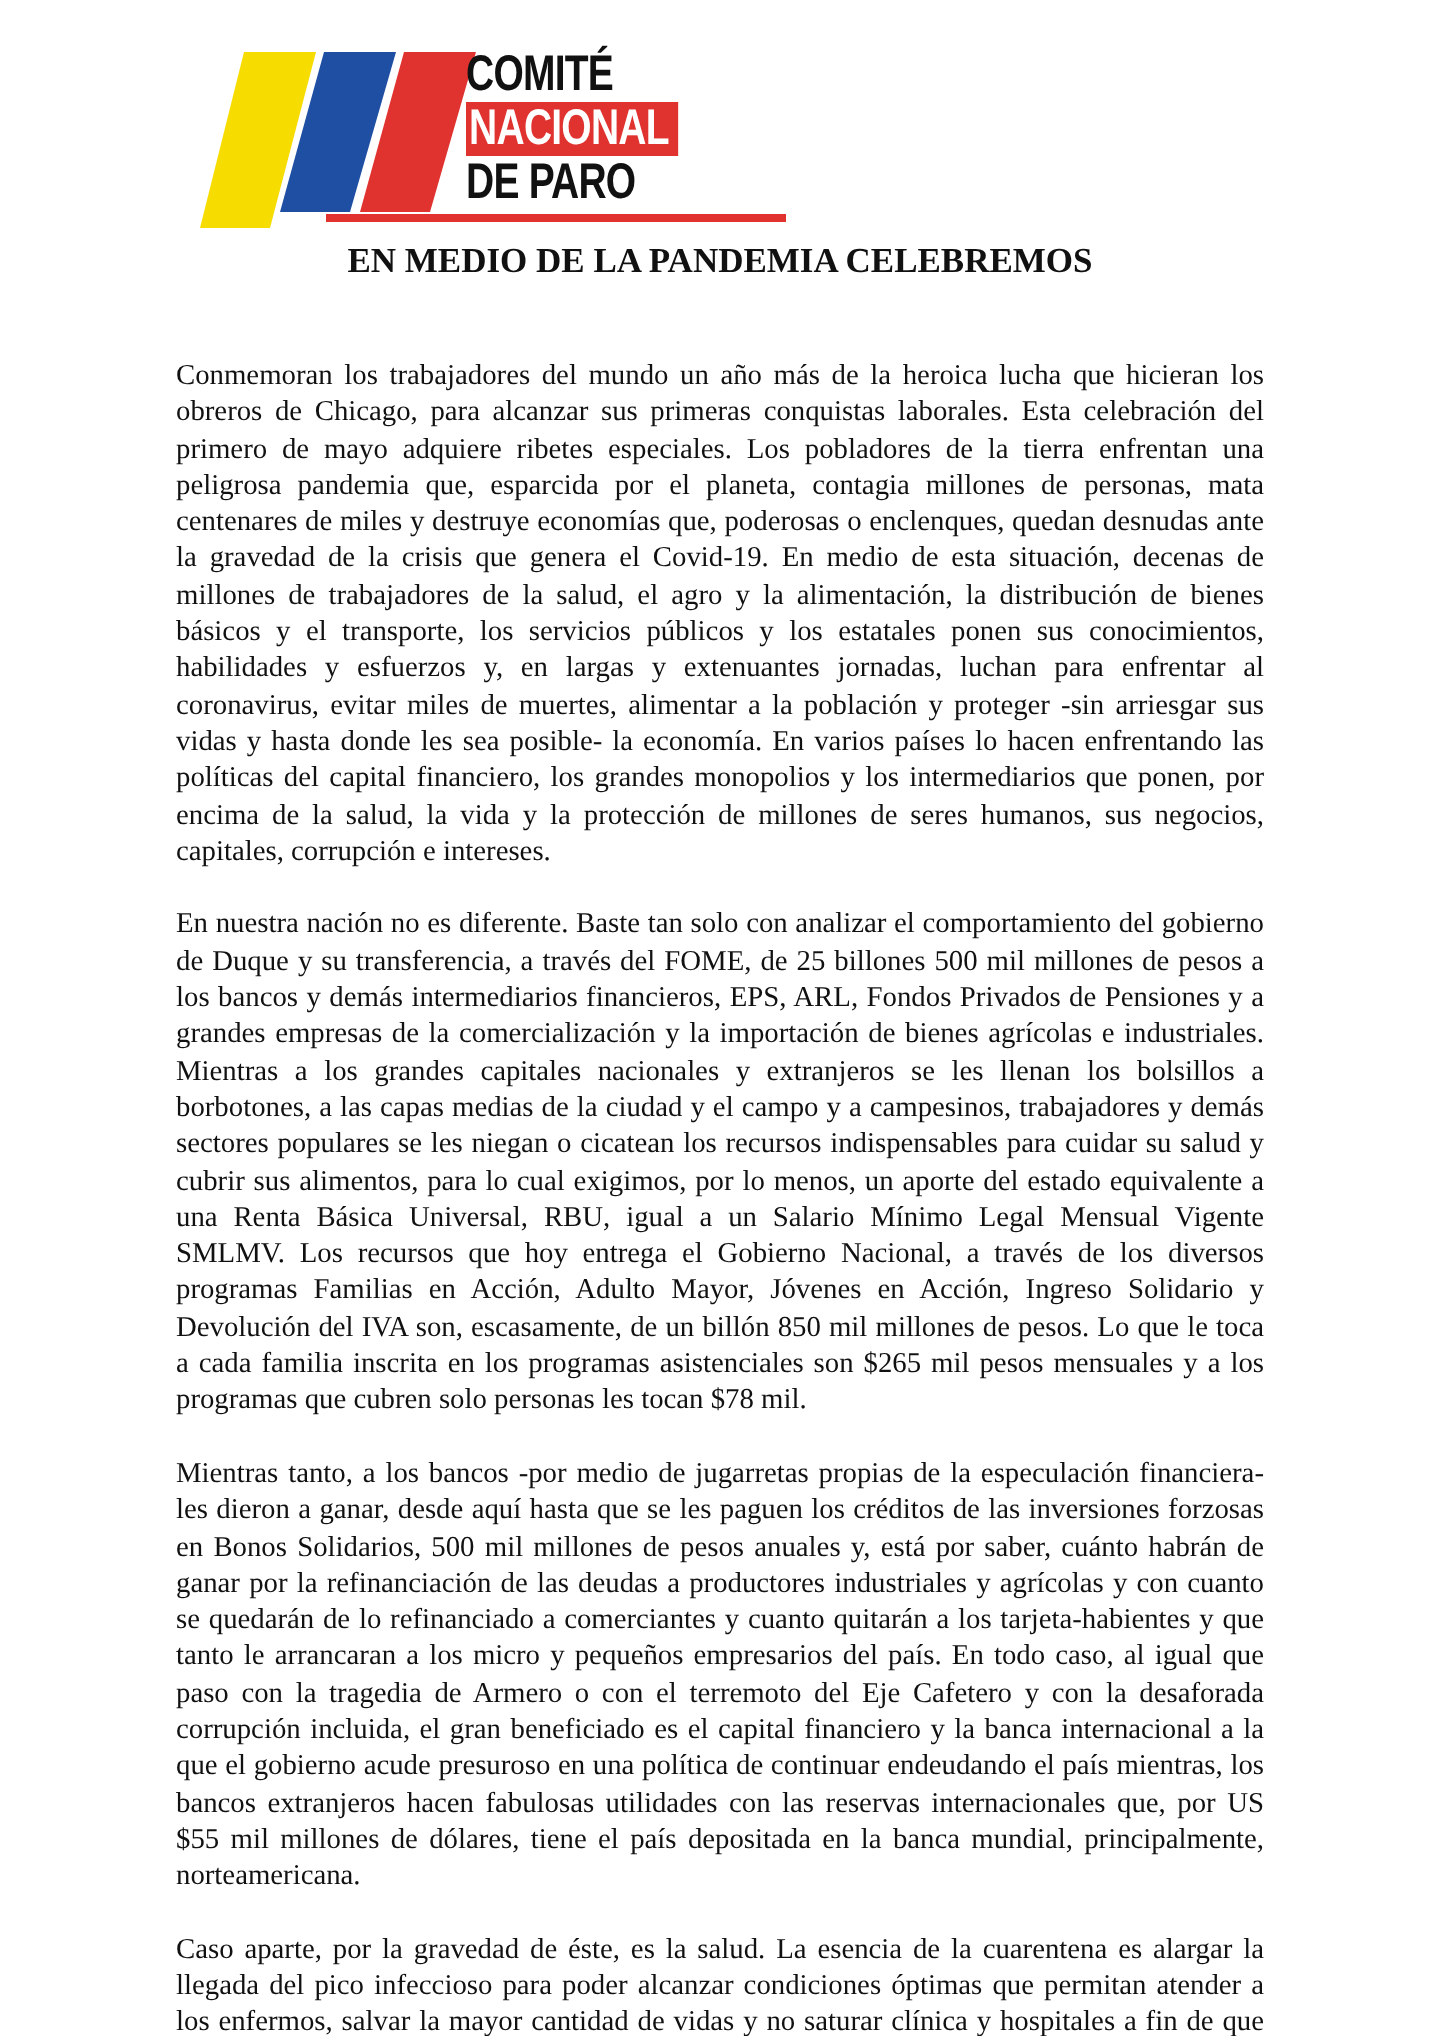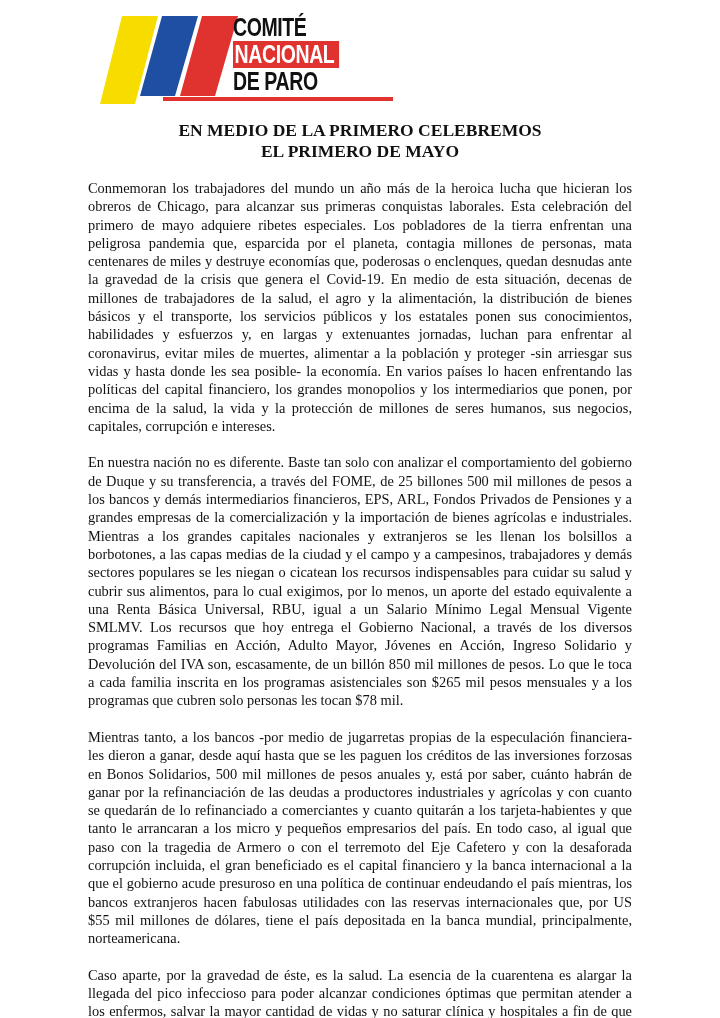--- a/index.html
+++ b/index.html
@@ -1,17 +1,17 @@
 <!DOCTYPE html>
 <html><head>
   <meta charset="utf-8">
   <style>
     html, body { margin: 0; padding: 0; background: #ffffff; }
     body { width: 720px; height: 1018px; position: relative; overflow: hidden; }
-    .logo { position: absolute; left: 100px; top: 6px; width: 300px; height: 100px; text-decoration: underline; }
+    .logo { position: absolute; left: 100px; top: 16px; width: 300px; height: 100px; text-decoration: underline; }
     .stripes { position: absolute; left: 0; top: 8px; width: 140px; height: 90px; }
     .logo-text { position: absolute; left: 133px; top: 8px; font-family: "Liberation Sans", sans-serif; font-weight: bold; line-height: 26px; font-size: 25px; letter-spacing: -0.5px; transform: scaleX(0.78); transform-origin: left top; }
     .lt-line1 { color: #111; display: block; height: 27px; }
     .lt-line2 { color: #fff; background: #e0322f; display: inline-block; padding: 0 6px 0 2px; height: 27px; }
     .lt-line3 { color: #111; display: block; height: 27px; }
     .logo-underline { position: absolute; left: 63px; top: 91px; width: 230px; height: 4px; background: #e0322f; }
     h1.title { position: absolute; left: 0; top: 120px; width: 720px; text-align: center; margin: 0; font-family: "Liberation Serif", serif; font-weight: bold; font-size: 17.5px; line-height: 21px; color: #111; }
     .body { position: absolute; left: 88px; top: 179px; width: 544px; font-family: "Liberation Serif", serif; font-size: 14.4px; line-height: 18.3px; color: #111; text-align: justify; }
     .body p { margin: 0 0 18.3px 0; font-family: Liberation Serif, serif; }
   </style>
@@ -26,22 +26,21 @@
   </svg>
   <div class="logo-text">
     <span class="lt-line1">COMITÉ</span>
     <span class="lt-line2">NACIONAL</span>
     <span class="lt-line3">DE PARO</span>
   </div>
   <div class="logo-underline"></div>
 </div>
 
 <h1 class="title">
-  <span>EN MEDIO DE LA PRIMERO CELEBREMOS</span><br>
-  <span>EL PRIMERO DE MAYO</span>
+  <span>EN MEDIO DE LA PANDEMIA CELEBREMOS</span><br>
 </h1>
 
 <div class="body">
   <p>Conmemoran los trabajadores del mundo un año más de la heroica lucha que hicieran los obreros de Chicago, para alcanzar sus primeras conquistas laborales. Esta celebración del primero de mayo adquiere ribetes especiales. Los pobladores de la tierra enfrentan una peligrosa pandemia que, esparcida por el planeta, contagia millones de personas, mata centenares de miles y destruye economías que, poderosas o enclenques, quedan desnudas ante la gravedad de la crisis que genera el Covid-19. En medio de esta situación, decenas de millones de trabajadores de la salud, el agro y la alimentación, la distribución de bienes básicos y el transporte, los servicios públicos y los estatales ponen sus conocimientos, habilidades y esfuerzos y, en largas y extenuantes jornadas, luchan para enfrentar al coronavirus, evitar miles de muertes, alimentar a la población y proteger -sin arriesgar sus vidas y hasta donde les sea posible- la economía. En varios países lo hacen enfrentando las políticas del capital financiero, los grandes monopolios y los intermediarios que ponen, por encima de la salud, la vida y la protección de millones de seres humanos, sus negocios, capitales, corrupción e intereses.</p>
   <p>En nuestra nación no es diferente. Baste tan solo con analizar el comportamiento del gobierno de Duque y su transferencia, a través del FOME, de 25 billones 500 mil millones de pesos a los bancos y demás intermediarios financieros, EPS, ARL, Fondos Privados de Pensiones y a grandes empresas de la comercialización y la importación de bienes agrícolas e industriales. Mientras a los grandes capitales nacionales y extranjeros se les llenan los bolsillos a borbotones, a las capas medias de la ciudad y el campo y a campesinos, trabajadores y demás sectores populares se les niegan o cicatean los recursos indispensables para cuidar su salud y cubrir sus alimentos, para lo cual exigimos, por lo menos, un aporte del estado equivalente a una Renta Básica Universal, RBU, igual a un Salario Mínimo Legal Mensual Vigente SMLMV. Los recursos que hoy entrega el Gobierno Nacional, a través de los diversos programas Familias en Acción, Adulto Mayor, Jóvenes en Acción, Ingreso Solidario y Devolución del IVA son, escasamente, de un billón 850 mil millones de pesos. Lo que le toca a cada familia inscrita en los programas asistenciales son $265 mil pesos mensuales y a los programas que cubren solo personas les tocan $78 mil.</p>
   <p>Mientras tanto, a los bancos -por medio de jugarretas propias de la especulación financiera- les dieron a ganar, desde aquí hasta que se les paguen los créditos de las inversiones forzosas en Bonos Solidarios, 500 mil millones de pesos anuales y, está por saber, cuánto habrán de ganar por la refinanciación de las deudas a productores industriales y agrícolas y con cuanto se quedarán de lo refinanciado a comerciantes y cuanto quitarán a los tarjeta-habientes y que tanto le arrancaran a los micro y pequeños empresarios del país. En todo caso, al igual que paso con la tragedia de Armero o con el terremoto del Eje Cafetero y con la desaforada corrupción incluida, el gran beneficiado es el capital financiero y la banca internacional a la que el gobierno acude presuroso en una política de continuar endeudando el país mientras, los bancos extranjeros hacen fabulosas utilidades con las reservas internacionales que, por US $55 mil millones de dólares, tiene el país depositada en la banca mundial, principalmente, norteamericana.</p>
   <p>Caso aparte, por la gravedad de éste, es la salud. La esencia de la cuarentena es alargar la llegada del pico infeccioso para poder alcanzar condiciones óptimas que permitan atender a los enfermos, salvar la mayor cantidad de vidas y no saturar clínica y hospitales a fin de que puedan evitar la mayor cantidad de muertes. Sin embargo, los recursos entregados por el gobierno a la red pública hospitalaria son pírricos y para desgracia del personal médico y de la salud se continúan girando los recursos, un poco más de dos billones de pesos a las EPS mientras que, las IPS, clínicas y</p>
 </div>
 
 </body></html>

